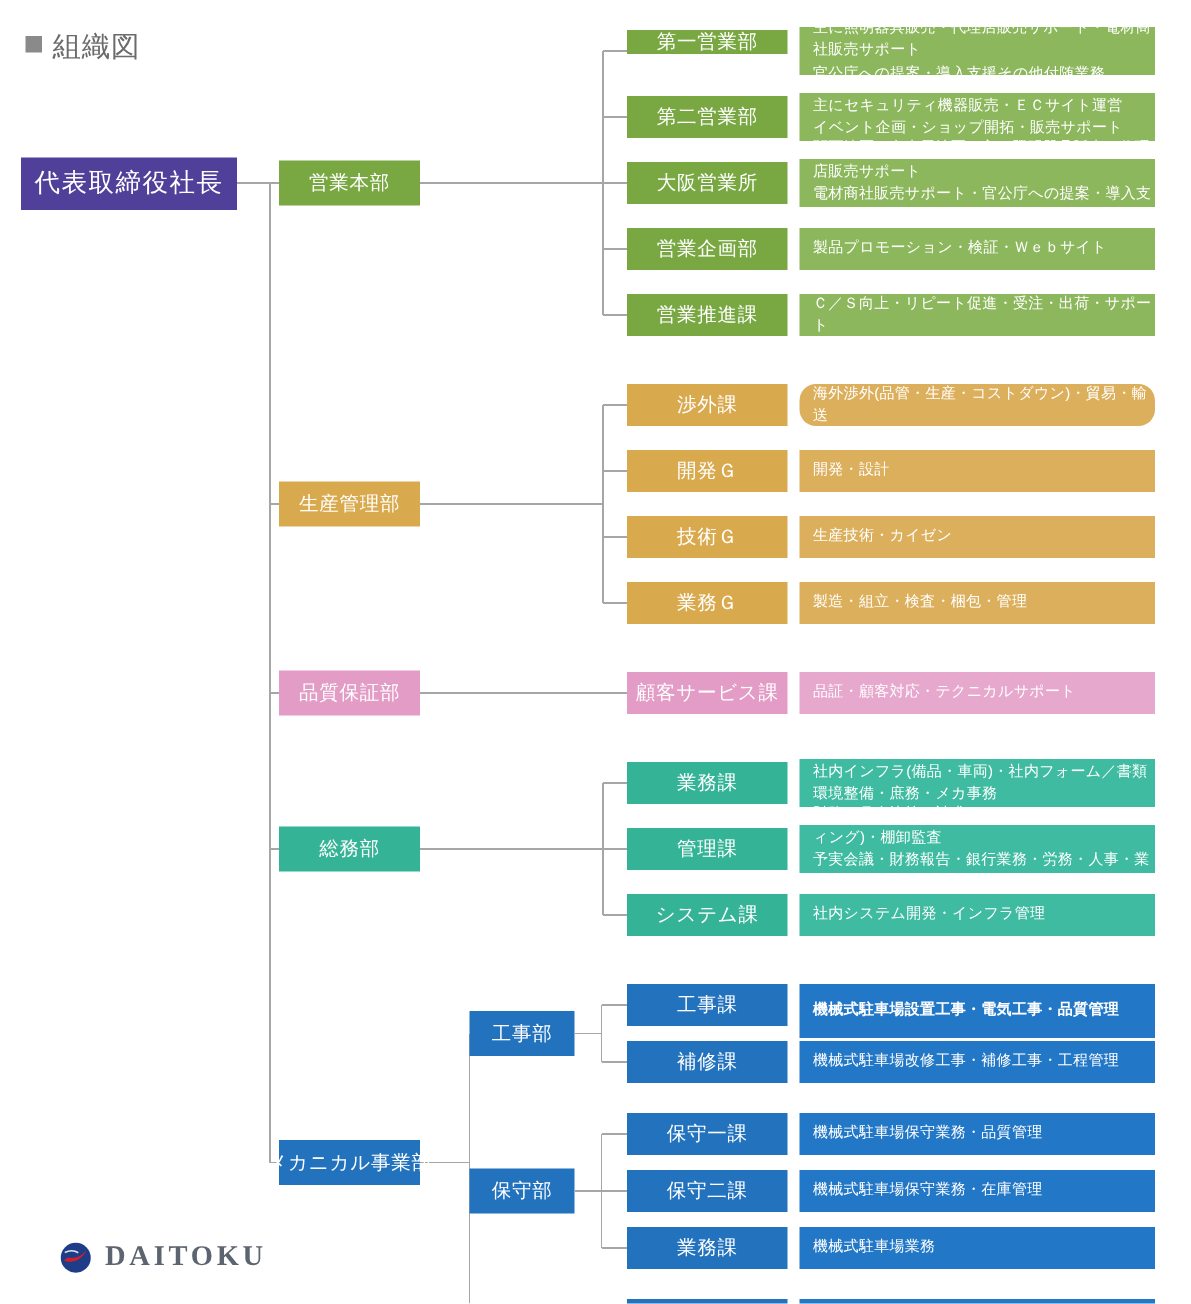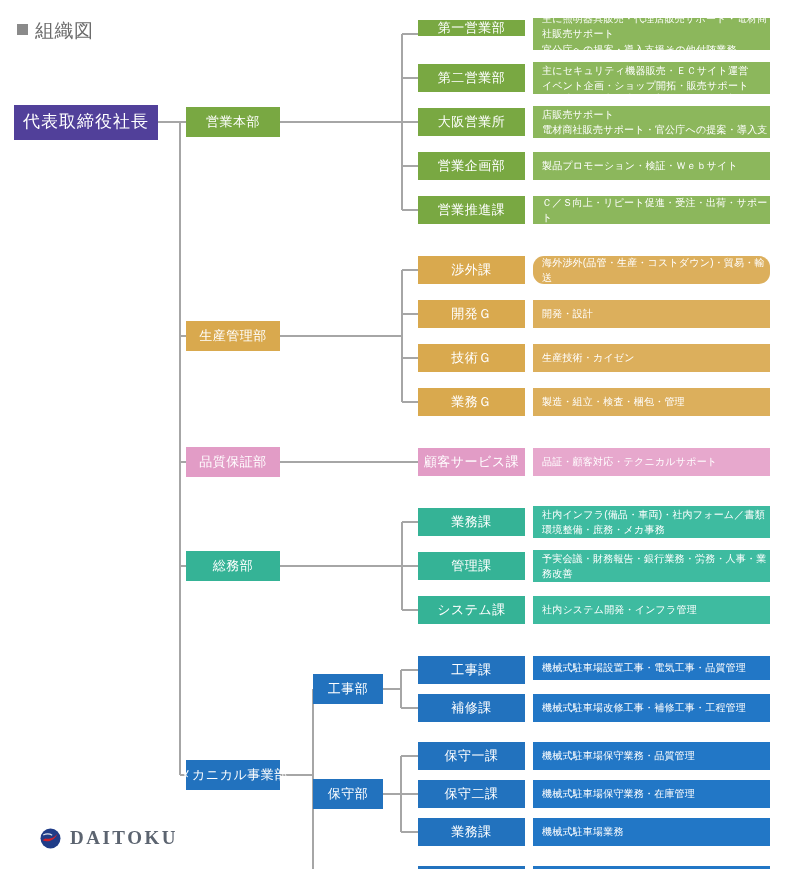--- a/index.html
+++ b/index.html
@@ -229,38 +229,39 @@
         <div>
           <span>社内インフラ(備品・車両)・社内フォーム／書類</span>
           <span>環境整備・庶務・メカ事務</span>
         </div>
       </div>
       <div class="node lvl3 c-teal" style="left: 418px; top: 552px; width: 107px; height: 28px;">
         <span>管理課</span>
       </div>
       <div class="desc c-teal-l" style="left: 533px; top: 550px; width: 237px; height: 32px;">
         <div>
+          <span>財務・月次決算・請求(メカ／セキュア／ライティング)・棚卸監査</span>
           <span>予実会議・財務報告・銀行業務・労務・人事・業務改善</span>
         </div>
       </div>
       <div class="node lvl3 c-teal" style="left: 418px; top: 596px; width: 107px; height: 28px;">
         <span>システム課</span>
       </div>
       <div class="desc c-teal-l" style="left: 533px; top: 596px; width: 237px; height: 28px;">
         <div>
           <span>社内システム開発・インフラ管理</span>
         </div>
       </div>
       <div class="node lvl2 c-teal" style="left: 186px; top: 551px; width: 94px; height: 30px;">
         <span>総務部</span>
       </div>
       <div class="node lvl3 c-blue" style="left: 418px; top: 656px; width: 107px; height: 28px;">
         <span>工事課</span>
       </div>
-      <div class="desc c-blue-l" style="left: 533px; top: 656px; width: 237px; height: 24px;">
+      <div class="desc c-blue-l" style="left: 533px; top: 656px; width: 237px; height: 36px; font-weight: bold;">
         <div>
           <span>機械式駐車場設置工事・電気工事・品質管理</span>
         </div>
       </div>
       <div class="node lvl3 c-blue" style="left: 418px; top: 694px; width: 107px; height: 28px;">
         <span>補修課</span>
       </div>
       <div class="desc c-blue-l" style="left: 533px; top: 694px; width: 237px; height: 28px;">
         <div>
           <span>機械式駐車場改修工事・補修工事・工程管理</span>

